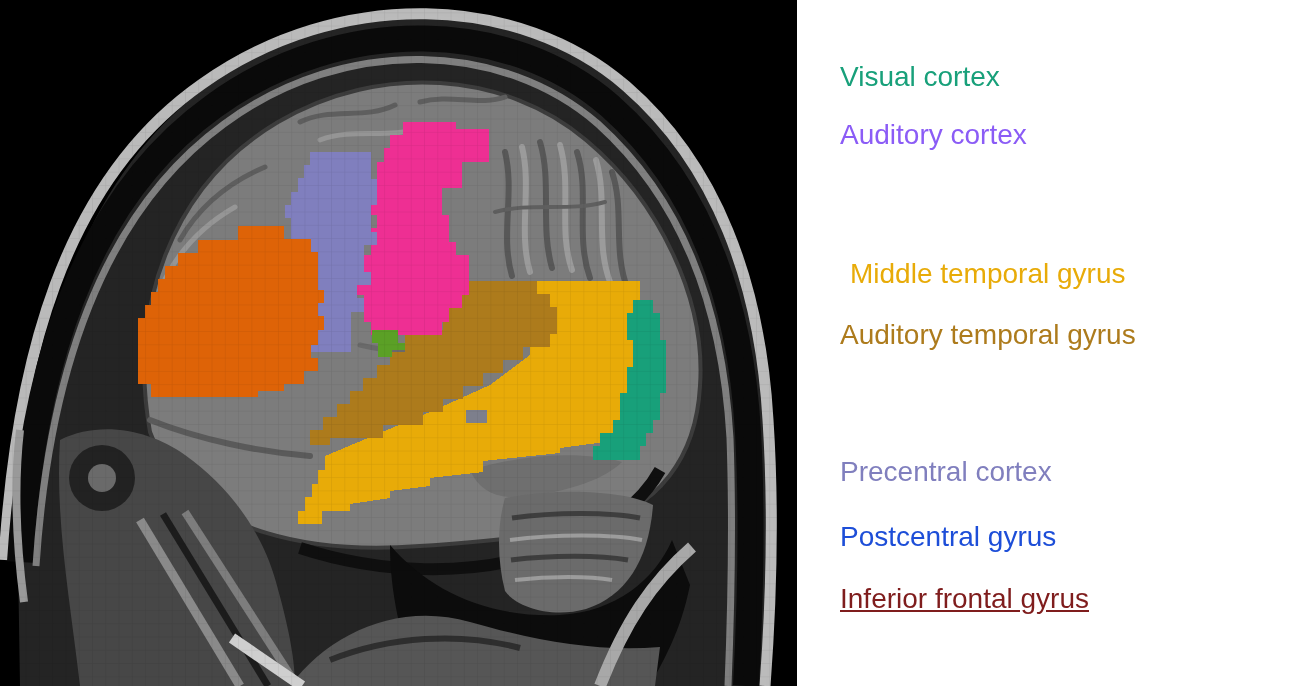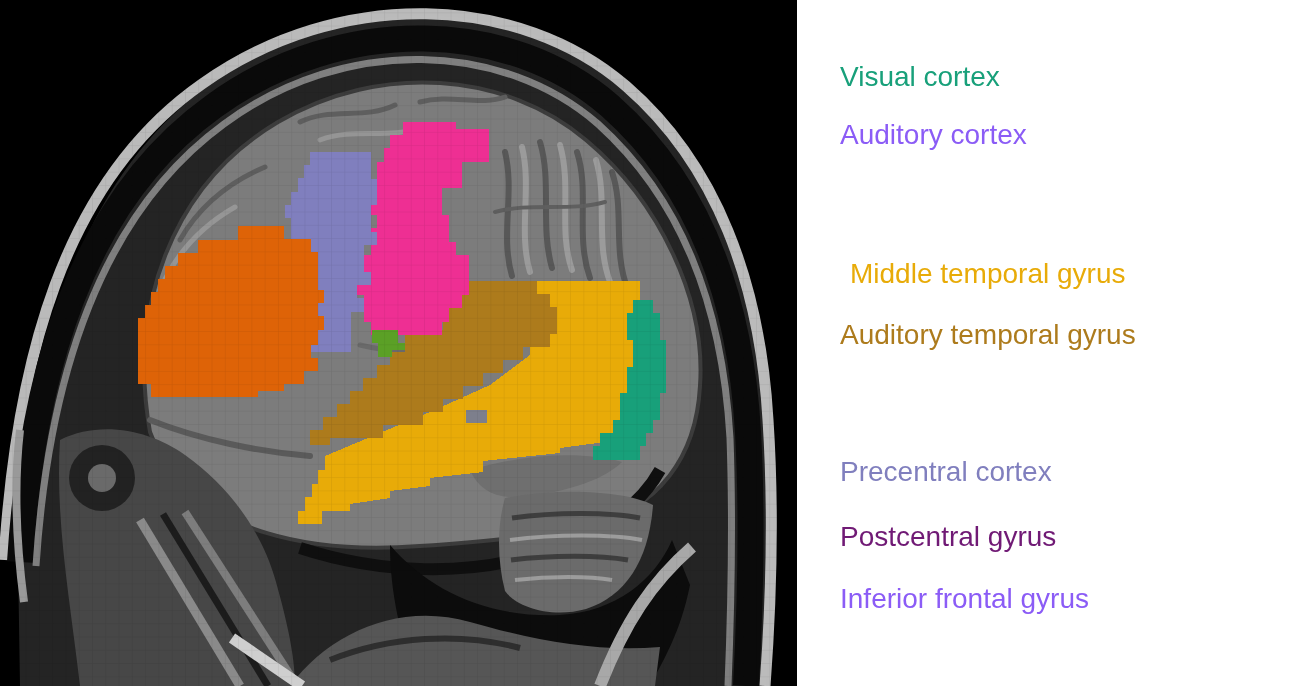--- a/index.html
+++ b/index.html
@@ -109,16 +109,16 @@
       <rect x="0" y="0" width="797" height="686" fill="url(#px)"></rect>
     </svg>
   </div>
 
   <div id="legend-panel">
     <div class="legend-item" style="top: 57px; color: rgb(24, 160, 122);">Visual cortex</div>
     <div class="legend-item" style="top: 115px; color: #8b5cf6;">Auditory cortex</div>
     <div class="legend-item" style="top: 254px; color: rgb(232, 171, 8); margin-left: 10px;">Middle temporal gyrus</div>
     <div class="legend-item" style="top: 315px; color: rgb(173, 123, 28);">Auditory temporal gyrus</div>
     <div class="legend-item" style="top: 452px; color: rgb(128, 127, 190);">Precentral cortex</div>
-    <div class="legend-item" style="top: 517px; color: #701a75;">Postcentral gyrus</div>
-    <div class="legend-item" style="top: 579px; color: #8b5cf6;">Inferior frontal gyrus</div>
+    <div class="legend-item" style="top: 517px; color: #1d4ed8;">Postcentral gyrus</div>
+    <div class="legend-item" style="top: 579px; color: #7f1d1d; text-decoration: underline;">Inferior frontal gyrus</div>
   </div>
 </div>
 
 </body></html>

